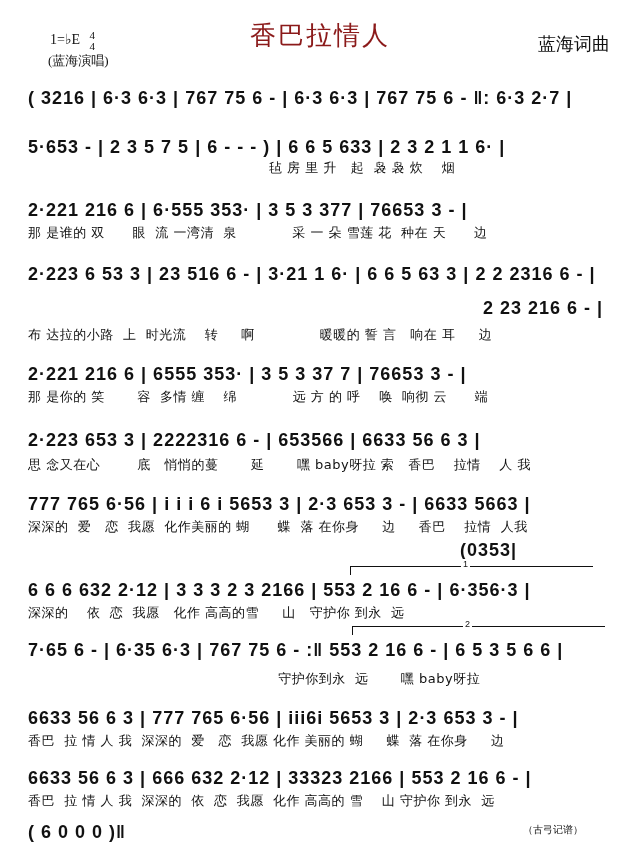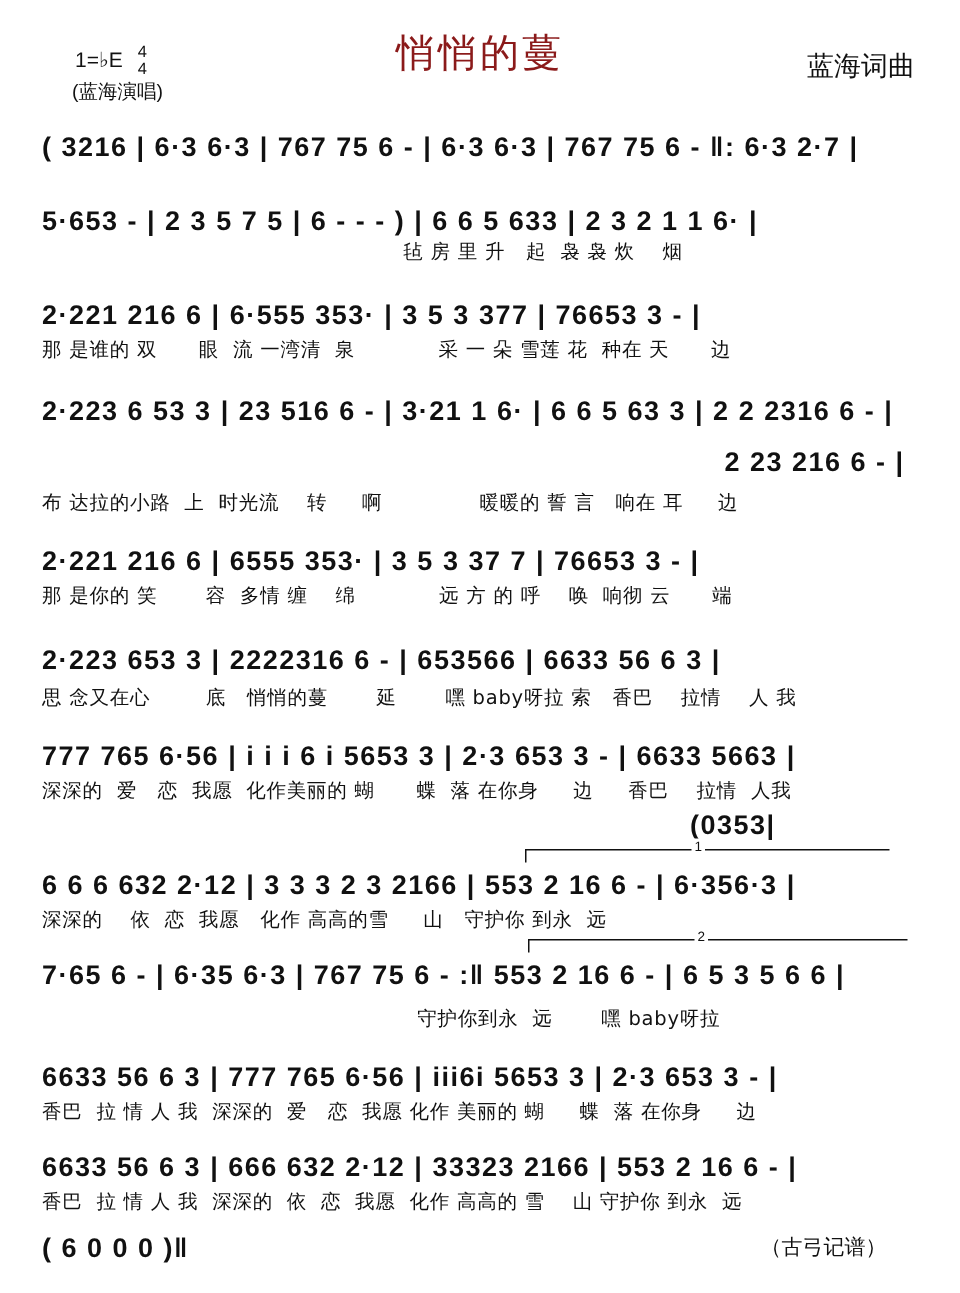--- a/index.html
+++ b/index.html
@@ -1,44 +1,44 @@
 <!DOCTYPE html>
 <html><head>
 <meta charset="utf-8">
 <style>
   html, body { margin: 0; padding: 0; background: #ffffff; }
   body { width: 640px; height: 862px; position: relative; overflow: hidden;
          font-family: "Liberation Sans", "DejaVu Sans", sans-serif; color: #111; }
-  .abs { position: absolute; white-space: nowrap; }
+  .abs { position: absolute; white-space: nowrap; font-family: Liberation Serif, serif; }
   .key { left: 50px; top: 30px; font-size: 14px; }
   .key .frac { display: inline-block; vertical-align: middle; text-align: center; font-size: 11px; line-height: 11px; margin-left: 6px; }
   .key .frac span { display: block; }
   .title { left: 0; width: 640px; top: 18px; text-align: center; font-size: 26px; color: #8b1a1a; letter-spacing: 2px; }
   .singer { left: 0; width: 640px; top: 52px; text-align: left; font-size: 13px; padding-left: 48px; }
   .composer { left: 538px; top: 32px; font-size: 18px; }
   .row { position: absolute; left: 28px; width: 590px; }
   .notes { position: absolute; left: 0; font-size: 18px; font-weight: bold; letter-spacing: 1px;
            font-family: "Liberation Sans", "DejaVu Sans", sans-serif; white-space: pre; }
   .lyrics { position: absolute; left: 0; font-size: 13px; white-space: pre;
             font-family: "DejaVu Sans", sans-serif; letter-spacing: 0.5px; text-align: right; }
   .volta { position: absolute; border-top: 1px solid #111; border-left: 1px solid #111; height: 8px; }
   .volta span { position: absolute; top: -8px; font-size: 9px; background: #fff; padding: 0 2px; }
-  .credit { left: 507px; top: 823px; font-size: 14px; }
+  .credit { left: 523px; top: 823px; font-size: 10px; }
 </style>
 </head>
 <body>
 
 <div class="abs key">
   <span>1=♭E</span>
   <span class="frac">
     <span>4</span>
     <span>4</span>
   </span>
 </div>
-<div class="abs title">悄悄的蔓</div>
+<div class="abs title">香巴拉情人</div>
 <div class="abs singer">(蓝海演唱)</div>
 <div class="abs composer">蓝海词曲</div>
 
 <div class="row" style="top:88px">
   <div class="notes">( 3216 | 6·3 6·3 | 767 75 6 - | 6·3 6·3 | 767 75 6 - ‖: 6·3 2·7 |</div>
 </div>
 <div class="row" style="top:137px">
   <div class="notes">5·653 - | 2 3 5 7 5 | 6 - - - ) | 6 6 5 633 | 2 3 2 1 1 6· |</div>
   <div class="lyrics" style="top:22px">                                                    毡 房 里 升   起  袅 袅 炊    烟</div>
 </div>

